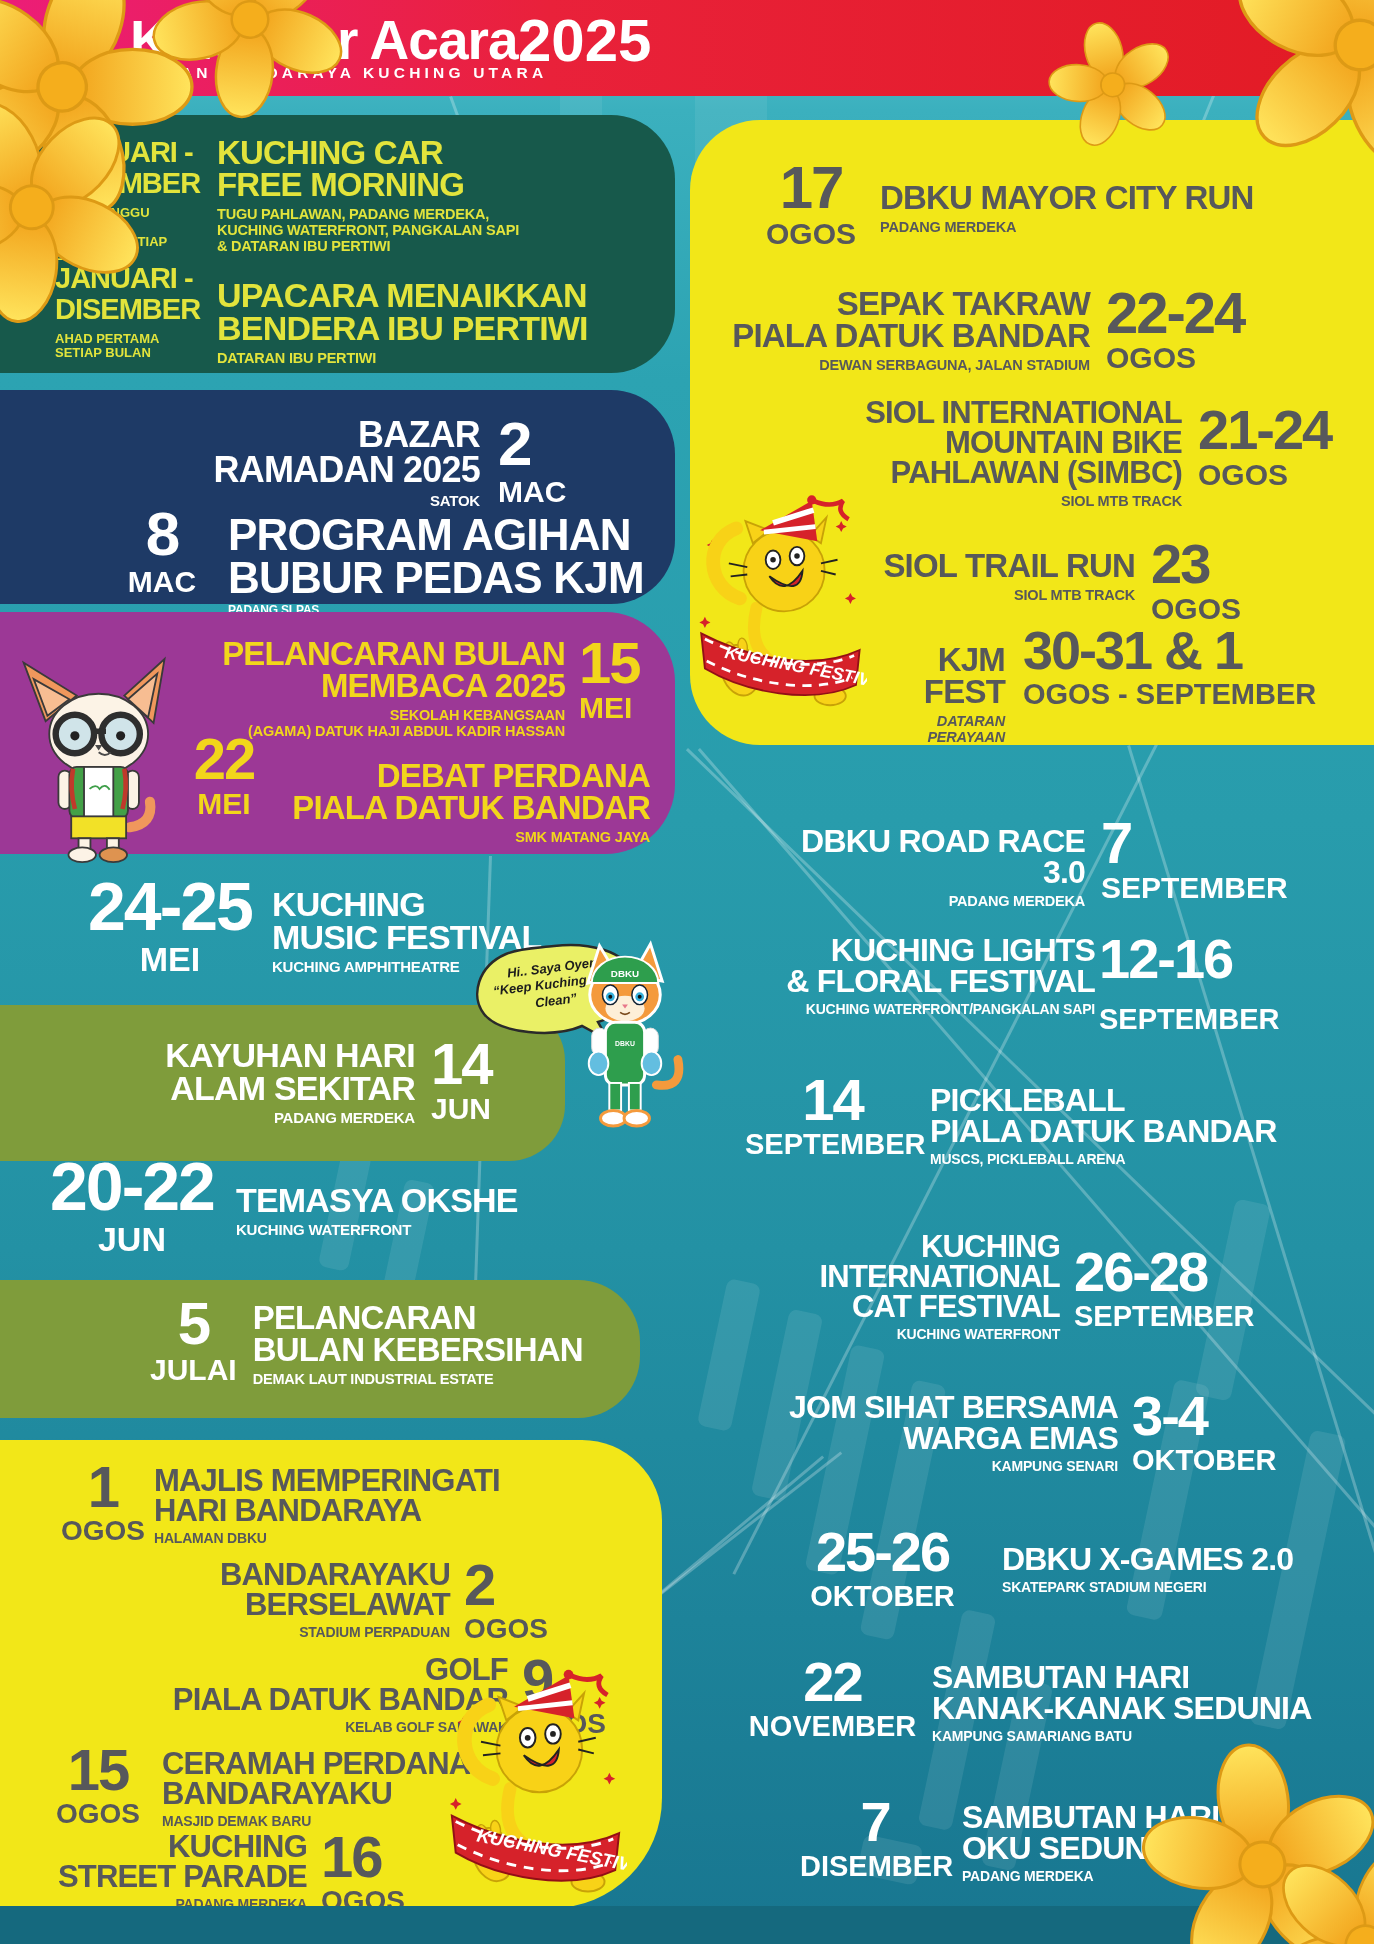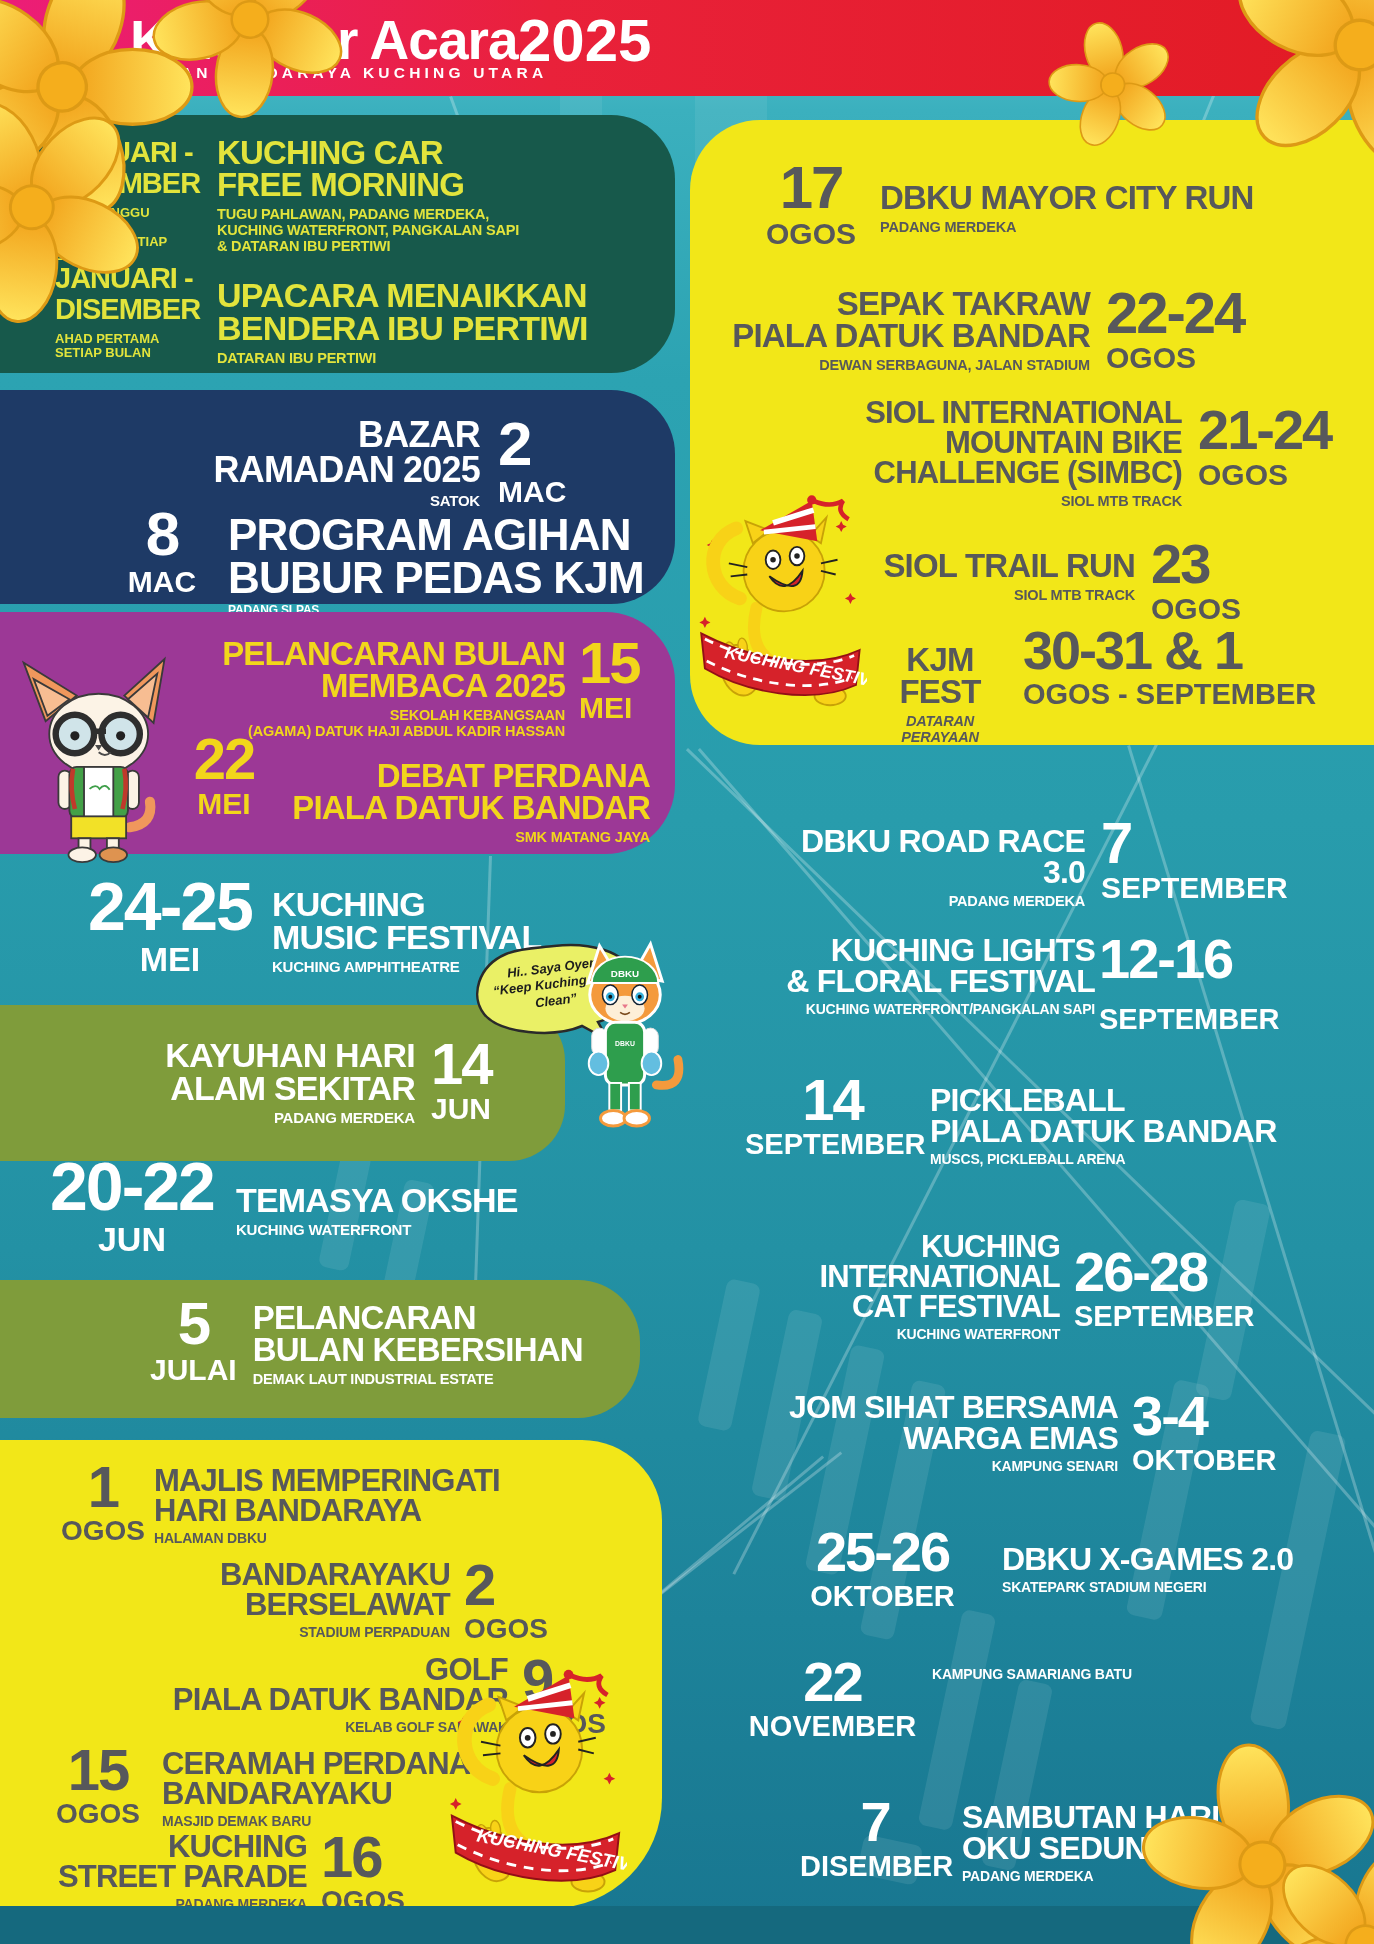--- a/index.html
+++ b/index.html
@@ -409,40 +409,40 @@
     </div>
     <div class="col" style="margin-left:16px;">
       <div class="d gray" style="font-size:58px;">22-24</div>
       <div class="m gray" style="font-size:30px;">OGOS</div>
     </div>
   </div>
   <div class="ev" style="left:52px;top:278px;">
     <div class="col ra" style="width:440px;">
       <div class="t gray" style="font-size:31px;">SIOL INTERNATIONAL
 MOUNTAIN BIKE
-CHALLENGE (SIMBC)</div>
+PAHLAWAN (SIMBC)</div>
       <div class="v gray" style="font-size:14.5px;">SIOL MTB TRACK</div>
     </div>
     <div class="col" style="margin-left:16px;padding-top:8px;">
       <div class="d gray" style="font-size:56px;">21-24</div>
       <div class="m gray" style="font-size:30px;">OGOS</div>
     </div>
   </div>
   <div class="ev" style="left:155px;top:420px;">
     <div class="col ra" style="width:290px;padding-top:10px;">
       <div class="t gray" style="font-size:33px;">SIOL TRAIL RUN</div>
       <div class="v gray" style="font-size:14.5px;">SIOL MTB TRACK</div>
     </div>
     <div class="col" style="margin-left:16px;">
       <div class="d gray" style="font-size:56px;">23</div>
       <div class="m gray" style="font-size:30px;">OGOS</div>
     </div>
   </div>
   <div class="ev" style="left:185px;top:508px;">
-    <div class="col ra" style="width:130px;padding-top:16px;text-align:center;">
+    <div class="col ra" style="width:130px;padding-top:16px;">
       <div class="t gray" style="font-size:33px;">KJM FEST</div>
       <div class="v gray" style="font-size:14.5px;font-style:italic;">DATARAN PERAYAAN</div>
     </div>
     <div class="col" style="margin-left:18px;">
       <div class="d gray" style="font-size:54px;">30-31 &amp; 1</div>
       <div class="m gray" style="font-size:29px;">OGOS  - SEPTEMBER</div>
     </div>
   </div>
 </div>
 
@@ -520,20 +520,22 @@
     <div class="v w" style="font-size:14px;">SKATEPARK STADIUM NEGERI</div>
   </div>
 </div>
 
 <div class="ev" style="left:745px;top:1658px;">
   <div class="col ctr" style="width:175px;">
     <div class="d w" style="font-size:56px;">22</div>
     <div class="m w" style="font-size:29px;">NOVEMBER</div>
   </div>
   <div class="col" style="margin-left:12px;padding-top:4px;">
+    <div class="t w" style="font-size:32px;">SAMBUTAN HARI
+KANAK-KANAK SEDUNIA</div>
     <div class="v w" style="font-size:14px;">KAMPUNG SAMARIANG BATU</div>
   </div>
 </div>
 
 <div class="ev" style="left:800px;top:1798px;">
   <div class="col ctr" style="width:150px;">
     <div class="d w" style="font-size:56px;">7</div>
     <div class="m w" style="font-size:29px;">DISEMBER</div>
   </div>
   <div class="col" style="margin-left:12px;padding-top:4px;">

